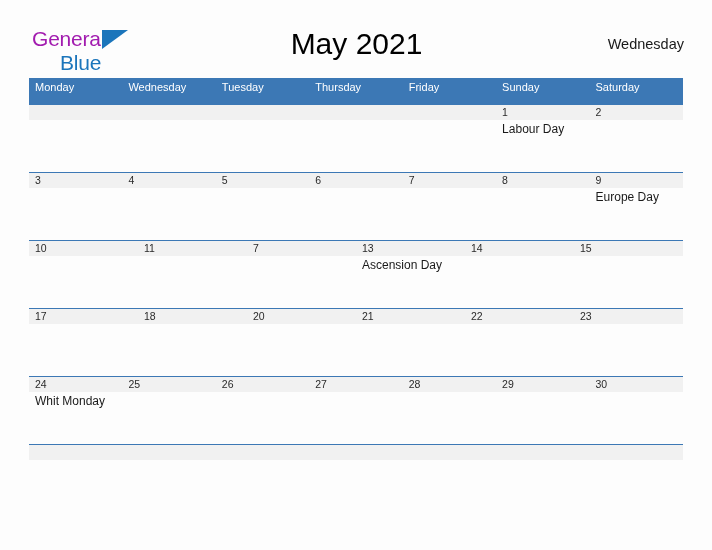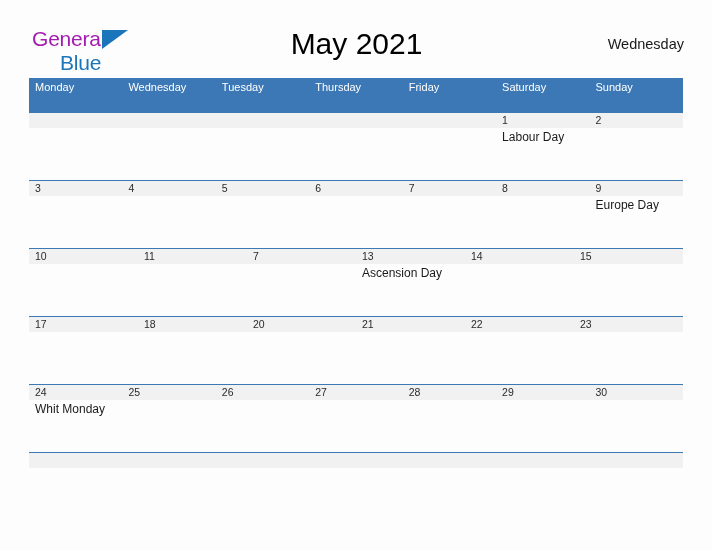--- a/index.html
+++ b/index.html
@@ -86,21 +86,21 @@
 
   
   .calendar {
     margin: 0 29px 0 29px;
     width: 654px;
   }
 
   .weekday-header {
     display: flex;
     background: #3c78b5;
-    height: 35px;
+    height: 27px;
   }
   .weekday-header .wd {
     flex: 1 1 0;
     color: #ffffff;
     font-size: 11px;
     line-height: 19px;
     padding-left: 6px;
     box-sizing: border-box;
     white-space: nowrap;
   }
@@ -182,22 +182,22 @@
   </div>
 
   <div class="calendar">
 
     <div class="weekday-header">
       <div class="wd">Monday</div>
       <div class="wd">Wednesday</div>
       <div class="wd">Tuesday</div>
       <div class="wd">Thursday</div>
       <div class="wd">Friday</div>
+      <div class="wd">Sunday</div>
       <div class="wd">Saturday</div>
-      <div class="wd">Sunday</div>
     </div>
 
     <div id="weeks-container">
         <div class="week">
           <div class="week-row">
             <div class="day-cell">
               <div class="day-band"></div>
               <span class="day-num"></span>
             </div>
             <div class="day-cell">

